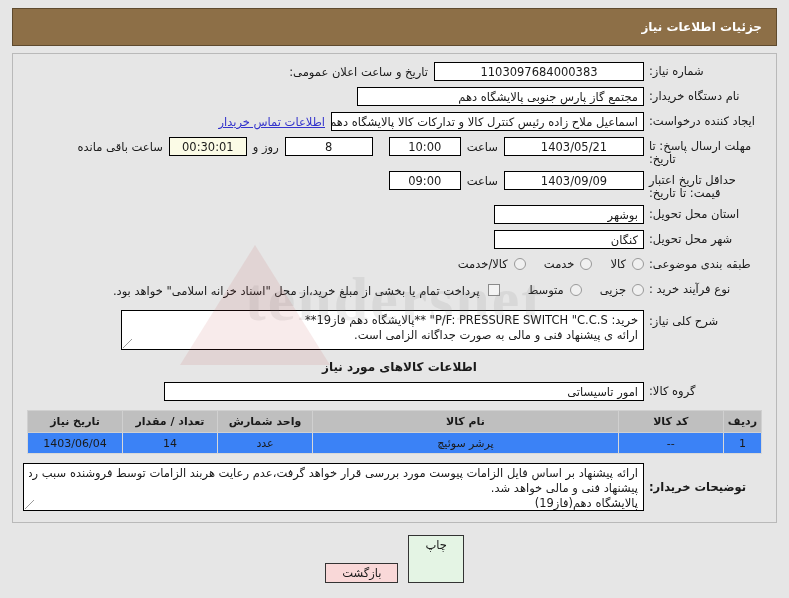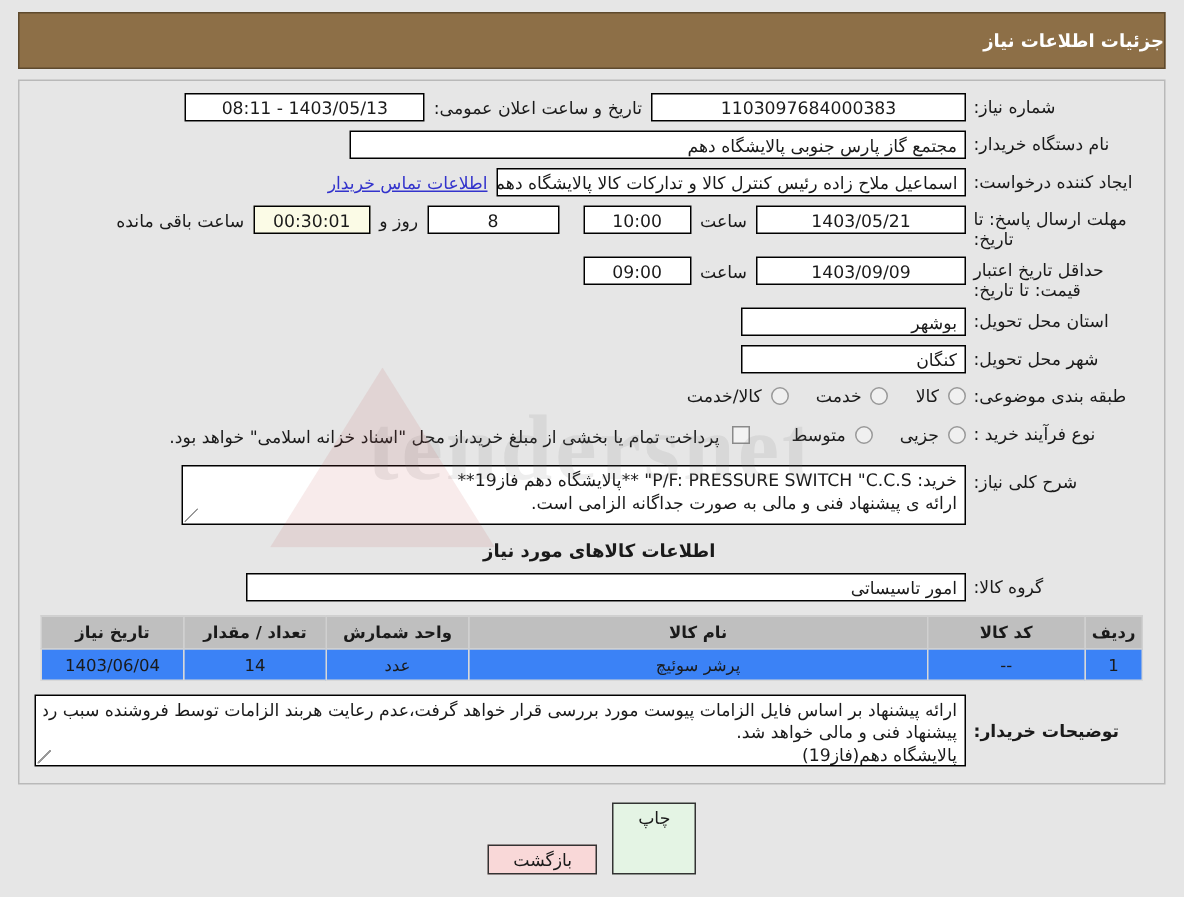--- a/index.html
+++ b/index.html
@@ -20,21 +20,21 @@
 
   
   .title-bar {
     height: 38px;
     background: #8d6f47;
     border: 1px solid #5e4a2e;
     color: #ffffff;
     display: flex;
     align-items: center;
     justify-content: flex-start;
-    padding: 0 0;
+    padding: 0 14px;
     font-size: 12px;
     font-weight: bold;
     margin-bottom: 7px;
   }
 
   
   .panel {
     border: 1px solid #b9b9b9;
     background: #e6e6e6;
     padding: 8px 10px 6px 10px;
@@ -71,21 +71,21 @@
     justify-content: center;
     padding: 0 5px;
     white-space: nowrap;
     overflow: hidden;
   }
   .fld.right { justify-content: flex-start; }
   .fld.countdown { background: #fbfbe6; }
 
   .w-num    { width: 210px; }
   .w-date   { width: 160px; }
-  .w-org    { width: 411px; }
+  .w-org    { width: 287px; }
   .w-person { width: 313px; }
   .w-dt     { width: 140px; }
   .w-time   { width: 72px; }
   .w-days   { width: 88px; }
   .w-clock  { width: 78px; }
   .w-loc    { width: 150px; }
   .w-group  { width: 480px; }
 
   .mini-lbl {
     font-size: 11.5px;
@@ -237,21 +237,20 @@
   <div class="title-bar">
     <span>جزئیات اطلاعات نیاز</span>
   </div>
 
   <div class="panel">
 
     <div class="row">
       <div class="lbl">شماره نیاز:</div>
       <div class="fld w-num">1103097684000383</div>
       <div class="mini-lbl">تاریخ و ساعت اعلان عمومی:</div>
-      <div class="fld w-date">1403/05/13 - 08:11</div>
     </div>
 
     <div class="row">
       <div class="lbl">نام دستگاه خریدار:</div>
       <div class="fld w-org right">مجتمع گاز پارس جنوبی  پالایشگاه دهم</div>
     </div>
 
     <div class="row">
       <div class="lbl">ایجاد کننده درخواست:</div>
       <div class="fld w-person right">اسماعیل ملاح زاده رئیس کنترل کالا و تدارکات کالا پالایشگاه دهم مجتمع گاز پارس ج</div>

